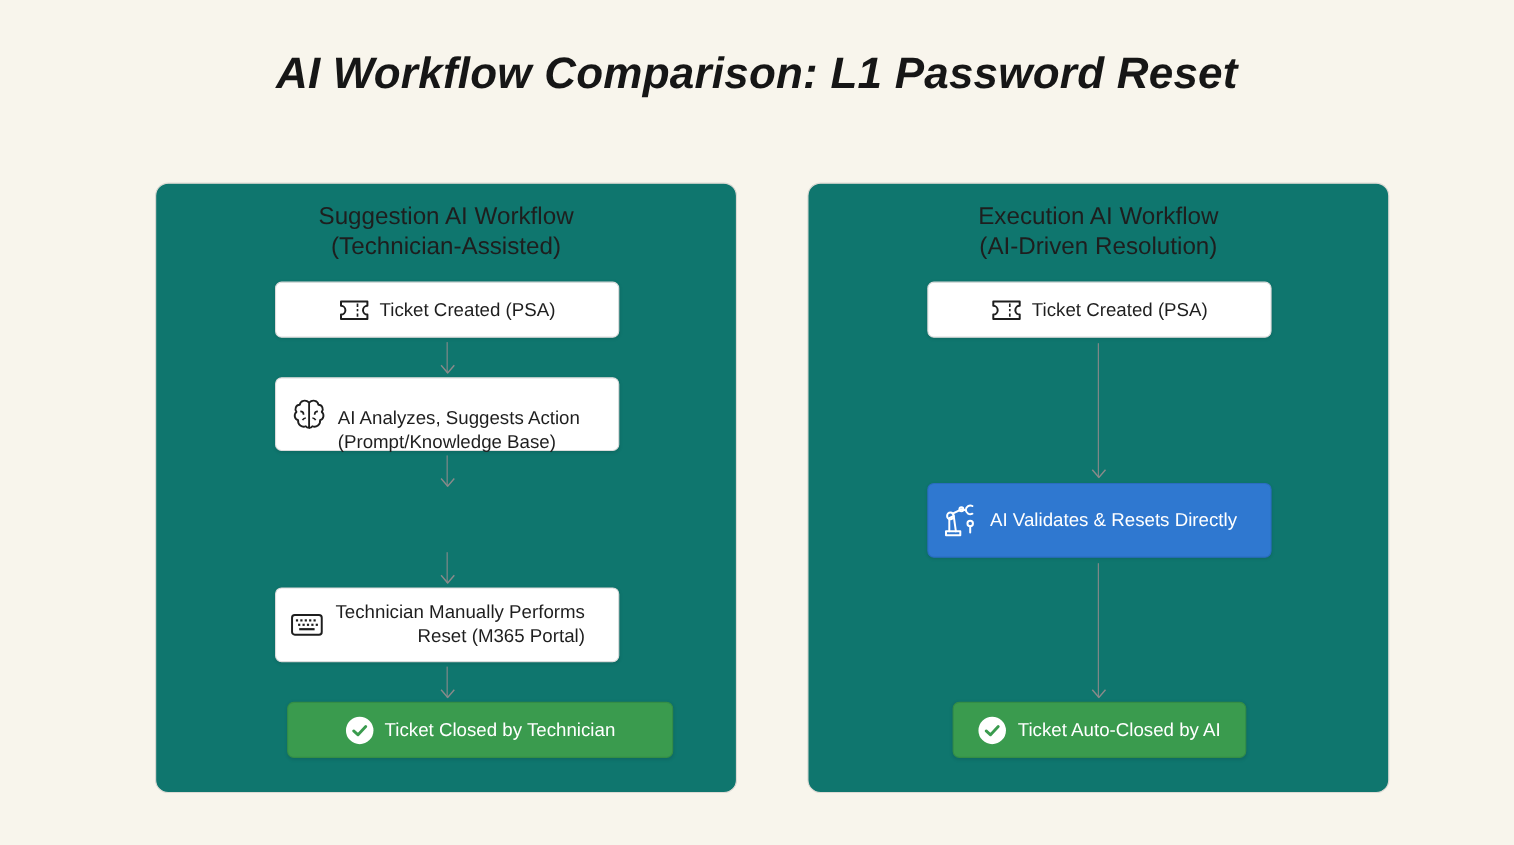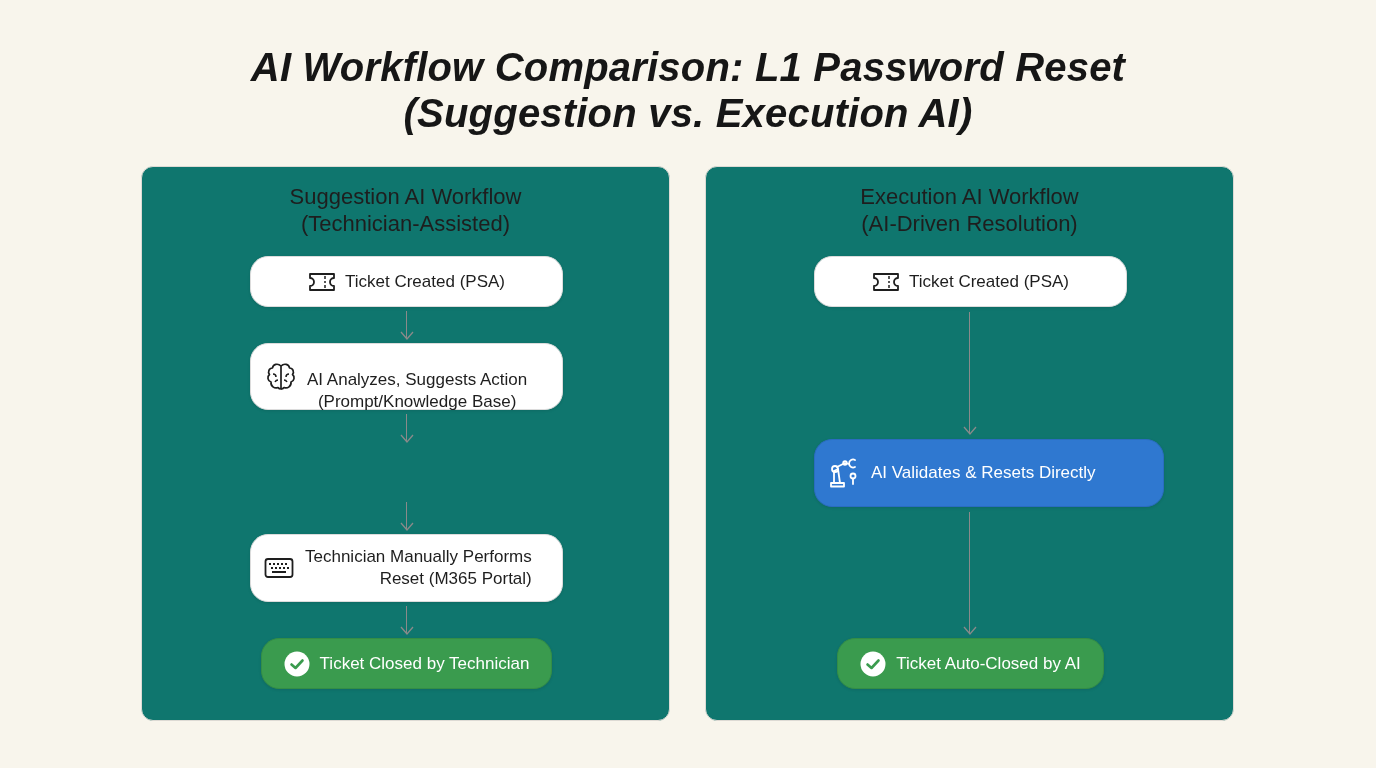--- a/index.html
+++ b/index.html
@@ -15,47 +15,46 @@
     text-align: center; font-weight: bold; font-size: 40px; line-height: 46px;
     color: #161616; letter-spacing: 0.2px;
   }
   .title div { display: block; font-style: italic; }
   .panel {
     position: absolute; top: 166px; width: 529px; height: 555px;
     background: #0f766e; border: 1.5px solid #dddad4; border-radius: 12px;
     box-sizing: border-box;
   }
   .panel.left { left: 141px; }
-  .panel.right { left: 705px; }
+  .panel.right { left: 734px; }
   .panel-title {
     position: absolute; top: 16px; left: 0; width: 100%;
     text-align: center; font-size: 22px; line-height: 27px; color: #1e1e1e;
   }
   .node {
     position: absolute; box-sizing: border-box;
-    background: #ffffff; border: 1px solid #dcdcdc; border-radius: 18px;
+    background: #ffffff; border: 1px solid #dcdcdc; border-radius: 6px;
     box-shadow: 0 1px 3px rgba(0,0,0,0.10);
     display: flex; align-items: center; font-size: 17px; line-height: 22px;
     color: #1e1e1e;
   }
   .node .icon { flex: 0 0 auto; display: flex; align-items: center; justify-content: center; }
   .node.center { justify-content: center; }
   .node.highlight { background: #eaf3fd; border: 1.5px solid #3a78c2; }
   .node.blue { background: #2f78d0; border: 1px solid #2a6cc0; color: #ffffff; }
   .node.green { background: #3a9b4e; border: 1px solid #348d46; color: #ffffff; justify-content: center; }
   .arrow { position: absolute; width: 14px; }
   .arrow .line { position: absolute; left: 6px; top: 0; width: 1.3px; background: #8a8a8a; }
   .arrow svg { position: absolute; left: 0; bottom: 0; }
 </style>
 </head>
 <body>
 
 <div class="title">
   <div>AI Workflow Comparison: L1 Password Reset</div>
-  <div>(Suggestion vs. Execution AI)</div>
 </div>
 
 <div class="panel left">
   <div class="panel-title">
     <div>Suggestion AI Workflow</div>
     <div>(Technician-Assisted)</div>
   </div>
 
   <div class="node center" style="left:108px; top:89px; width:313px; height:51px;">
     <span class="icon" style="margin-right:9px;">
@@ -79,21 +78,21 @@
   <div class="node" style="left:108px; top:176px; width:313px; height:67px; padding-left:14px;">
     <span class="icon" style="margin-right:10px;">
       <svg width="32" height="30" viewBox="0 0 32 30">
           <path d="M16 4 C13 1 8 2 7.5 6 C4 6 2.5 10 4.5 12.5 C2 14.5 2.5 19 6 20 C5.5 24 9.5 27 13 25.5 C14 27 16 27 16 27 Z" fill="none" stroke="#1e1e1e" stroke-width="1.7" stroke-linejoin="round"></path>
           <path d="M16 4 C19 1 24 2 24.5 6 C28 6 29.5 10 27.5 12.5 C30 14.5 29.5 19 26 20 C26.5 24 22.5 27 19 25.5 C18 27 16 27 16 27" fill="none" stroke="#1e1e1e" stroke-width="1.7" stroke-linejoin="round"></path>
           <path d="M8 12 C10 12 11 13.5 11 15 M24 12 C22 12 21 13.5 21 15 M10 20 C11 18 13 18 13 18 M22 20 C21 18 19 18 19 18" fill="none" stroke="#1e1e1e" stroke-width="1.5"></path>
         </svg>
     </span>
     <span style="display:block;margin-top:28px;">
       <span style="display:block;">AI Analyzes, Suggests Action</span>
-      <span style="display:block;text-align:center;">(Prompt/Knowledge Base)</span>
+      <span style="display:block;">(Prompt/Knowledge Base)</span>
     </span>
   </div>
 
   <div class="arrow" style="left:258px; top:247px; height:29px;">
     <div class="line" style="height:28px;"></div>
     <svg width="14" height="9">
         <polyline points="1,1 7,8 13,1" fill="none" stroke="#8a8a8a" stroke-width="1.3"></polyline>
       </svg>
   </div>
 
@@ -130,21 +129,21 @@
     </span>
   </div>
 
   <div class="arrow" style="left:258px; top:439px; height:29px;">
     <div class="line" style="height:28px;"></div>
     <svg width="14" height="9">
         <polyline points="1,1 7,8 13,1" fill="none" stroke="#8a8a8a" stroke-width="1.3"></polyline>
       </svg>
   </div>
 
-  <div class="node green" style="left:119px; top:471px; width:291px; height:51px;">
+  <div class="node green" style="left:119px; top:471px; width:351px; height:51px;">
     <span class="icon" style="margin-right:10px;">
       <svg width="26" height="26" viewBox="0 0 26 26">
           <circle cx="13" cy="13" r="12.5" fill="#ffffff"></circle>
           <polyline points="7.5,13.5 11.5,17 18.5,9.5" fill="none" stroke="#3a9b4e" stroke-width="2.6" stroke-linecap="round" stroke-linejoin="round"></polyline>
         </svg>
     </span>
     <span>Ticket Closed by Technician</span>
   </div>
 </div>
 
@@ -166,21 +165,21 @@
     <span>Ticket Created (PSA)</span>
   </div>
 
   <div class="arrow" style="left:257px; top:145px; height:123px;">
     <div class="line" style="height:122px;"></div>
     <svg width="14" height="9">
         <polyline points="1,1 7,8 13,1" fill="none" stroke="#8a8a8a" stroke-width="1.3"></polyline>
       </svg>
   </div>
 
-  <div class="node blue" style="left:108px; top:272px; width:350px; height:68px; padding-left:14px;">
+  <div class="node blue" style="left:108px; top:272px; width:313px; height:68px; padding-left:14px;">
     <span class="icon" style="margin-right:10px;">
       <svg width="32" height="32" viewBox="0 0 32 32">
           <g fill="none" stroke="#ffffff" stroke-width="1.8" stroke-linejoin="round" stroke-linecap="round">
             <rect x="2" y="26" width="13" height="3.5"></rect>
             <path d="M5 26 L5 14 L9 12 L11 26"></path>
             <circle cx="6" cy="12" r="3"></circle>
             <path d="M8 10 L16 6 L20 7"></path>
             <circle cx="16" cy="6" r="1.8"></circle>
             <path d="M26 3 A4 4 0 1 0 26 10"></path>
             <circle cx="24" cy="19" r="2.5"></circle>

